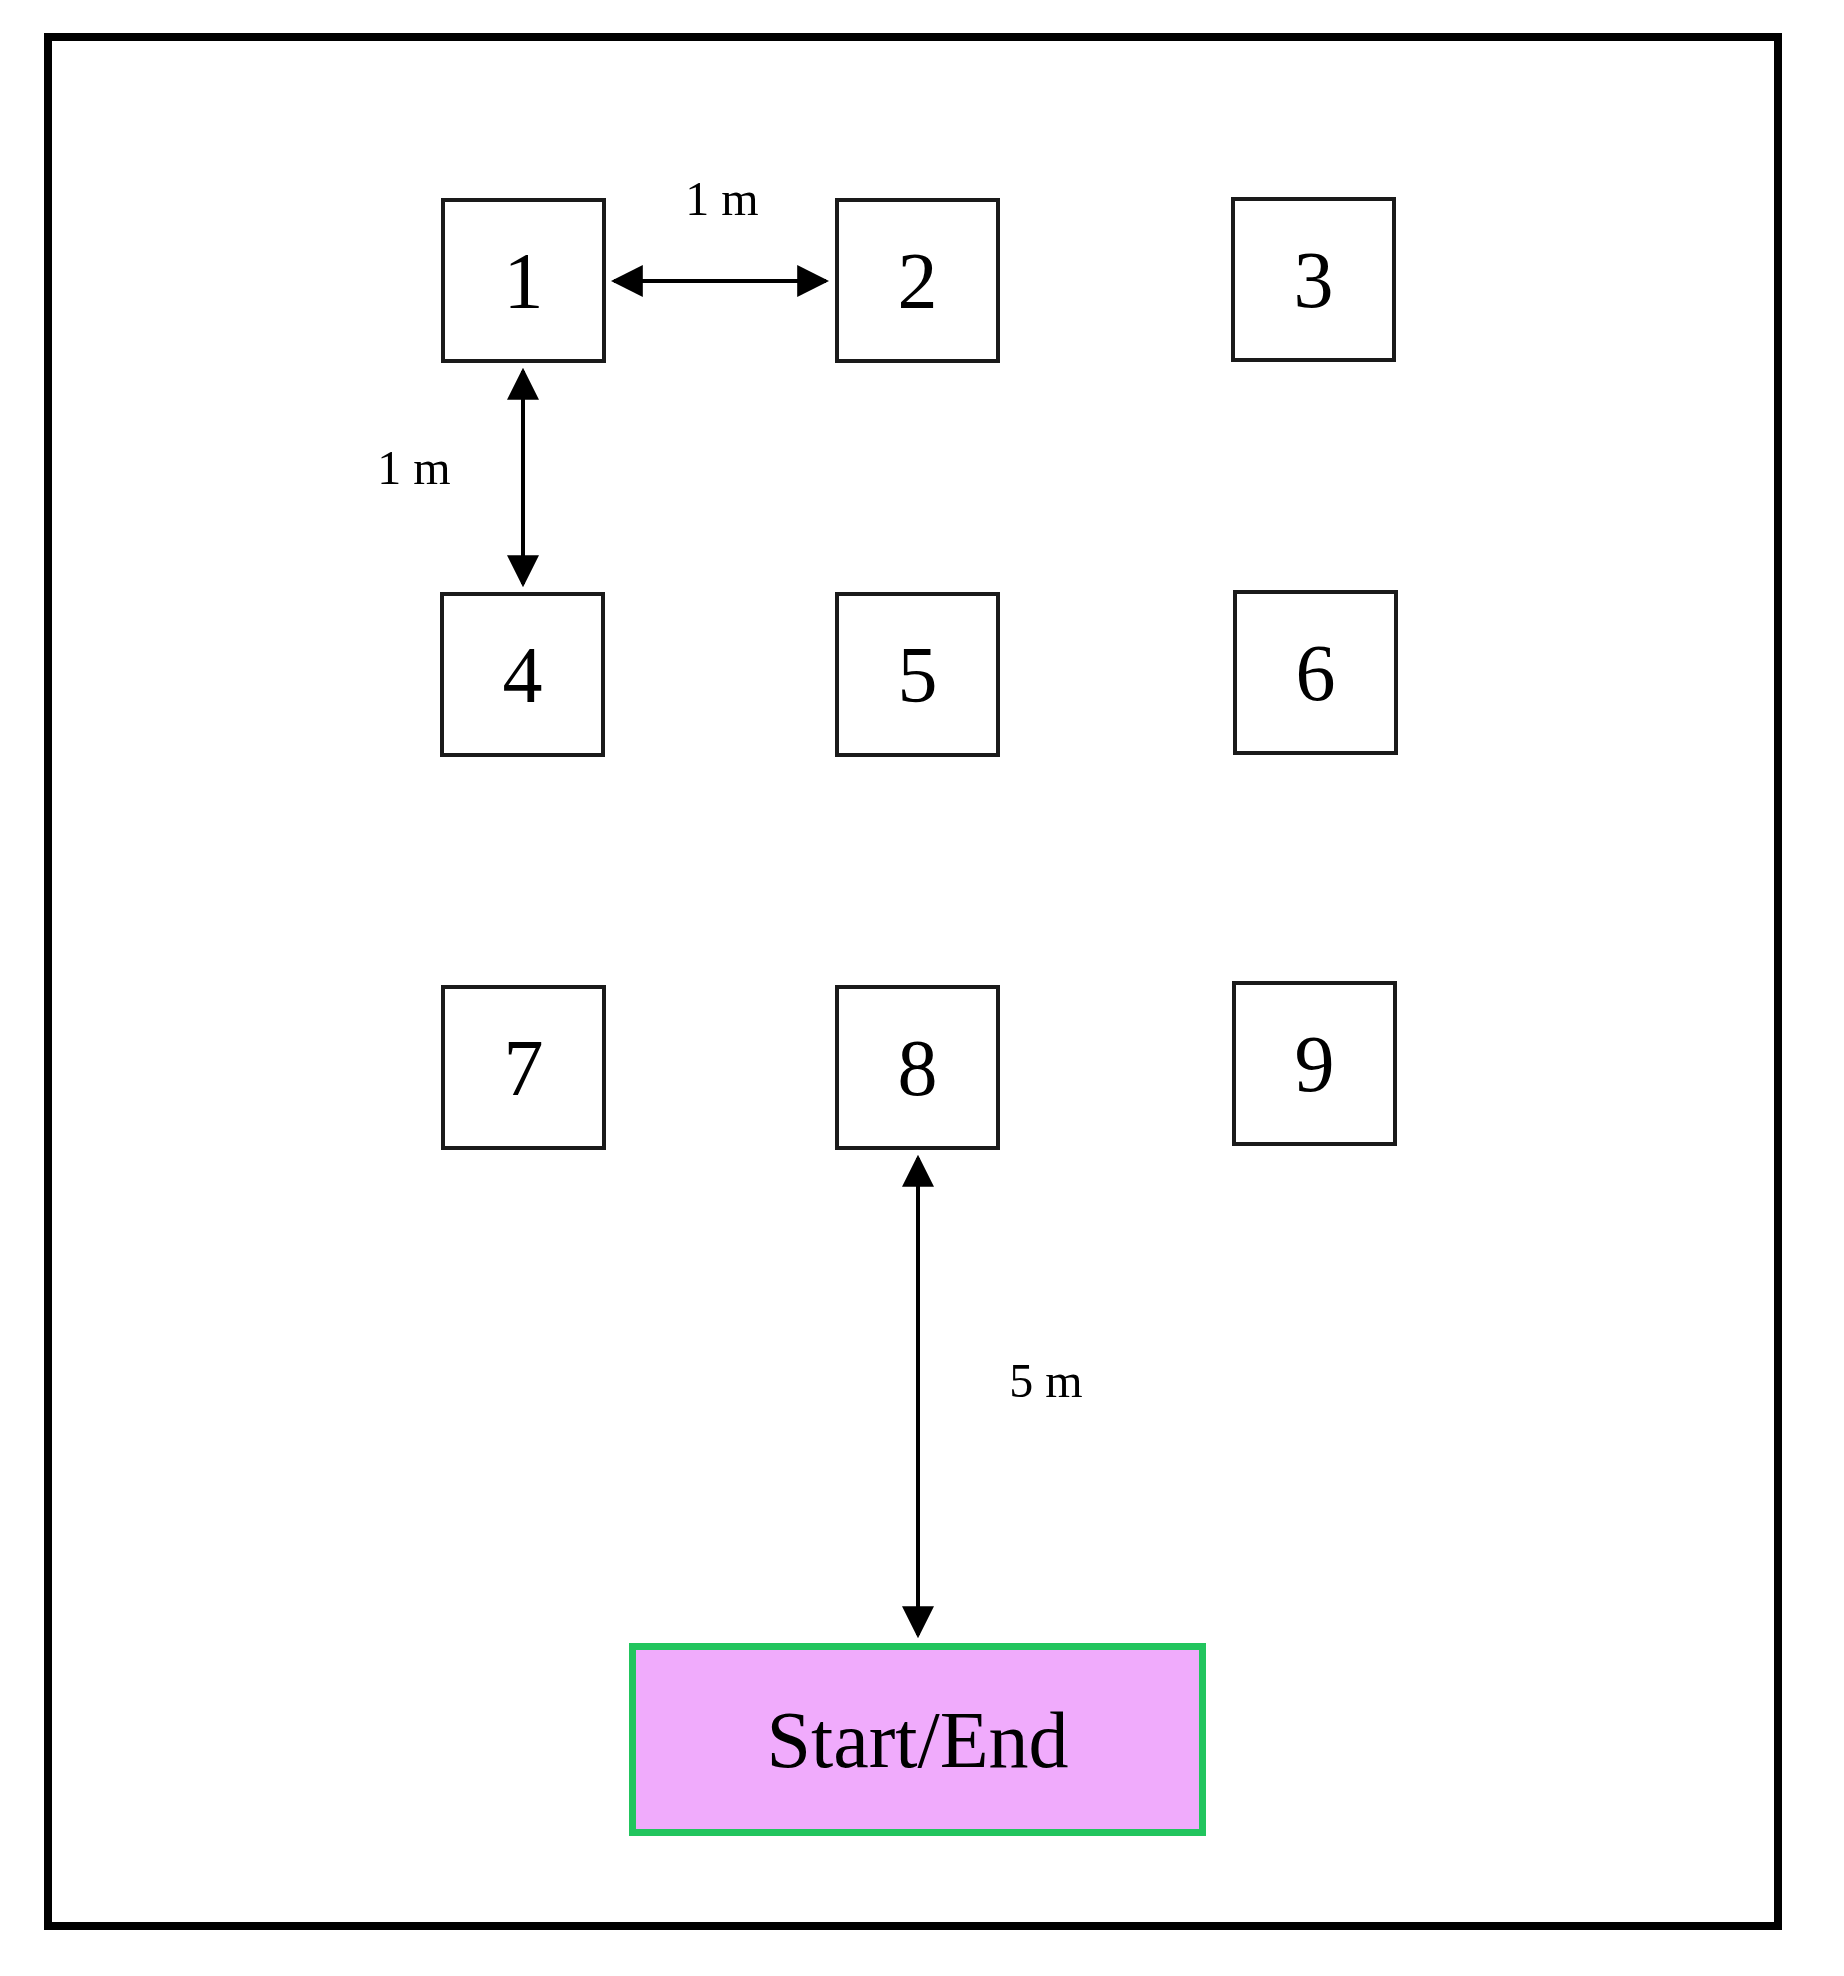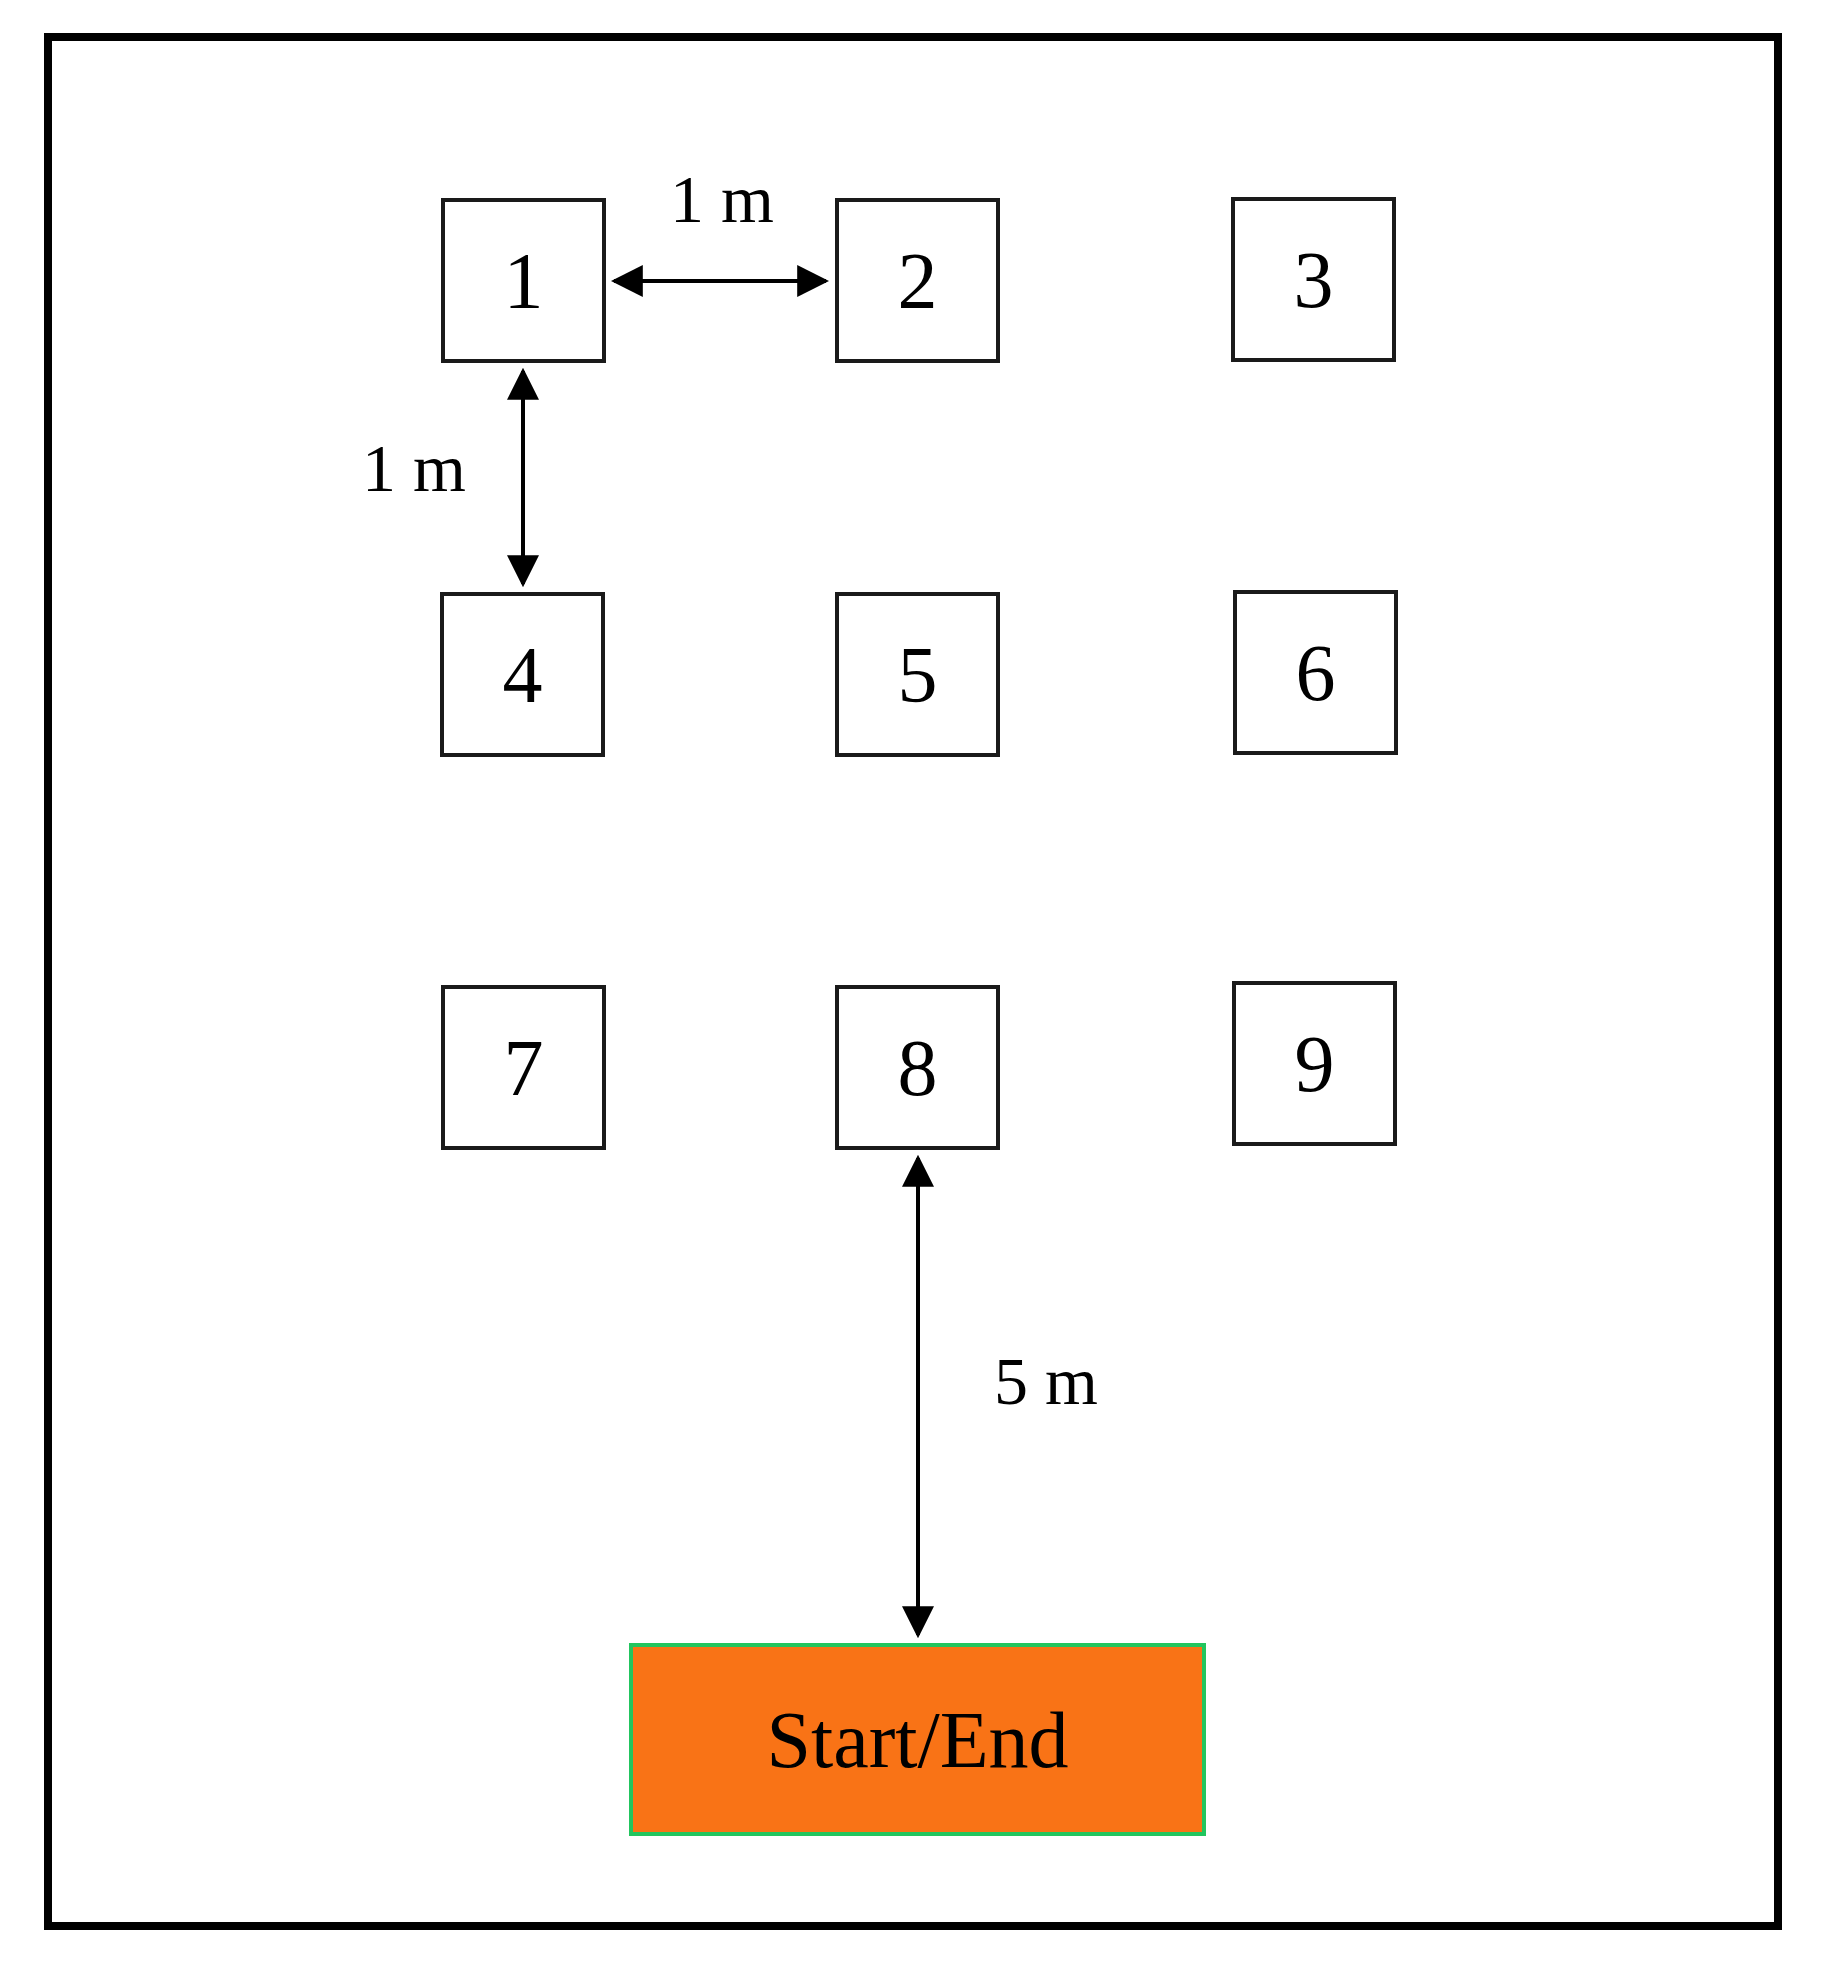--- a/index.html
+++ b/index.html
@@ -37,33 +37,33 @@
     justify-content: center;
     font-size: 80px;
     line-height: 1;
   }
   .startend {
     position: absolute;
     left: 629px;
     top: 1643px;
     width: 577px;
     height: 193px;
-    background: #f97316;
-    border: 4px solid #22c55e;
+    background: #f0abfc;
+    border: 7px solid #22c55e;
     box-sizing: border-box;
     display: flex;
     align-items: center;
     justify-content: center;
     font-size: 80px;
     line-height: 1;
   }
   .mlabel {
     position: absolute;
     transform: translate(-50%, -50%);
-    font-size: 68px;
+    font-size: 48px;
     line-height: 1;
     white-space: nowrap;
   }
   .arrows {
     position: absolute;
     left: 0;
     top: 0;
     width: 1844px;
     height: 1976px;
     pointer-events: none;

